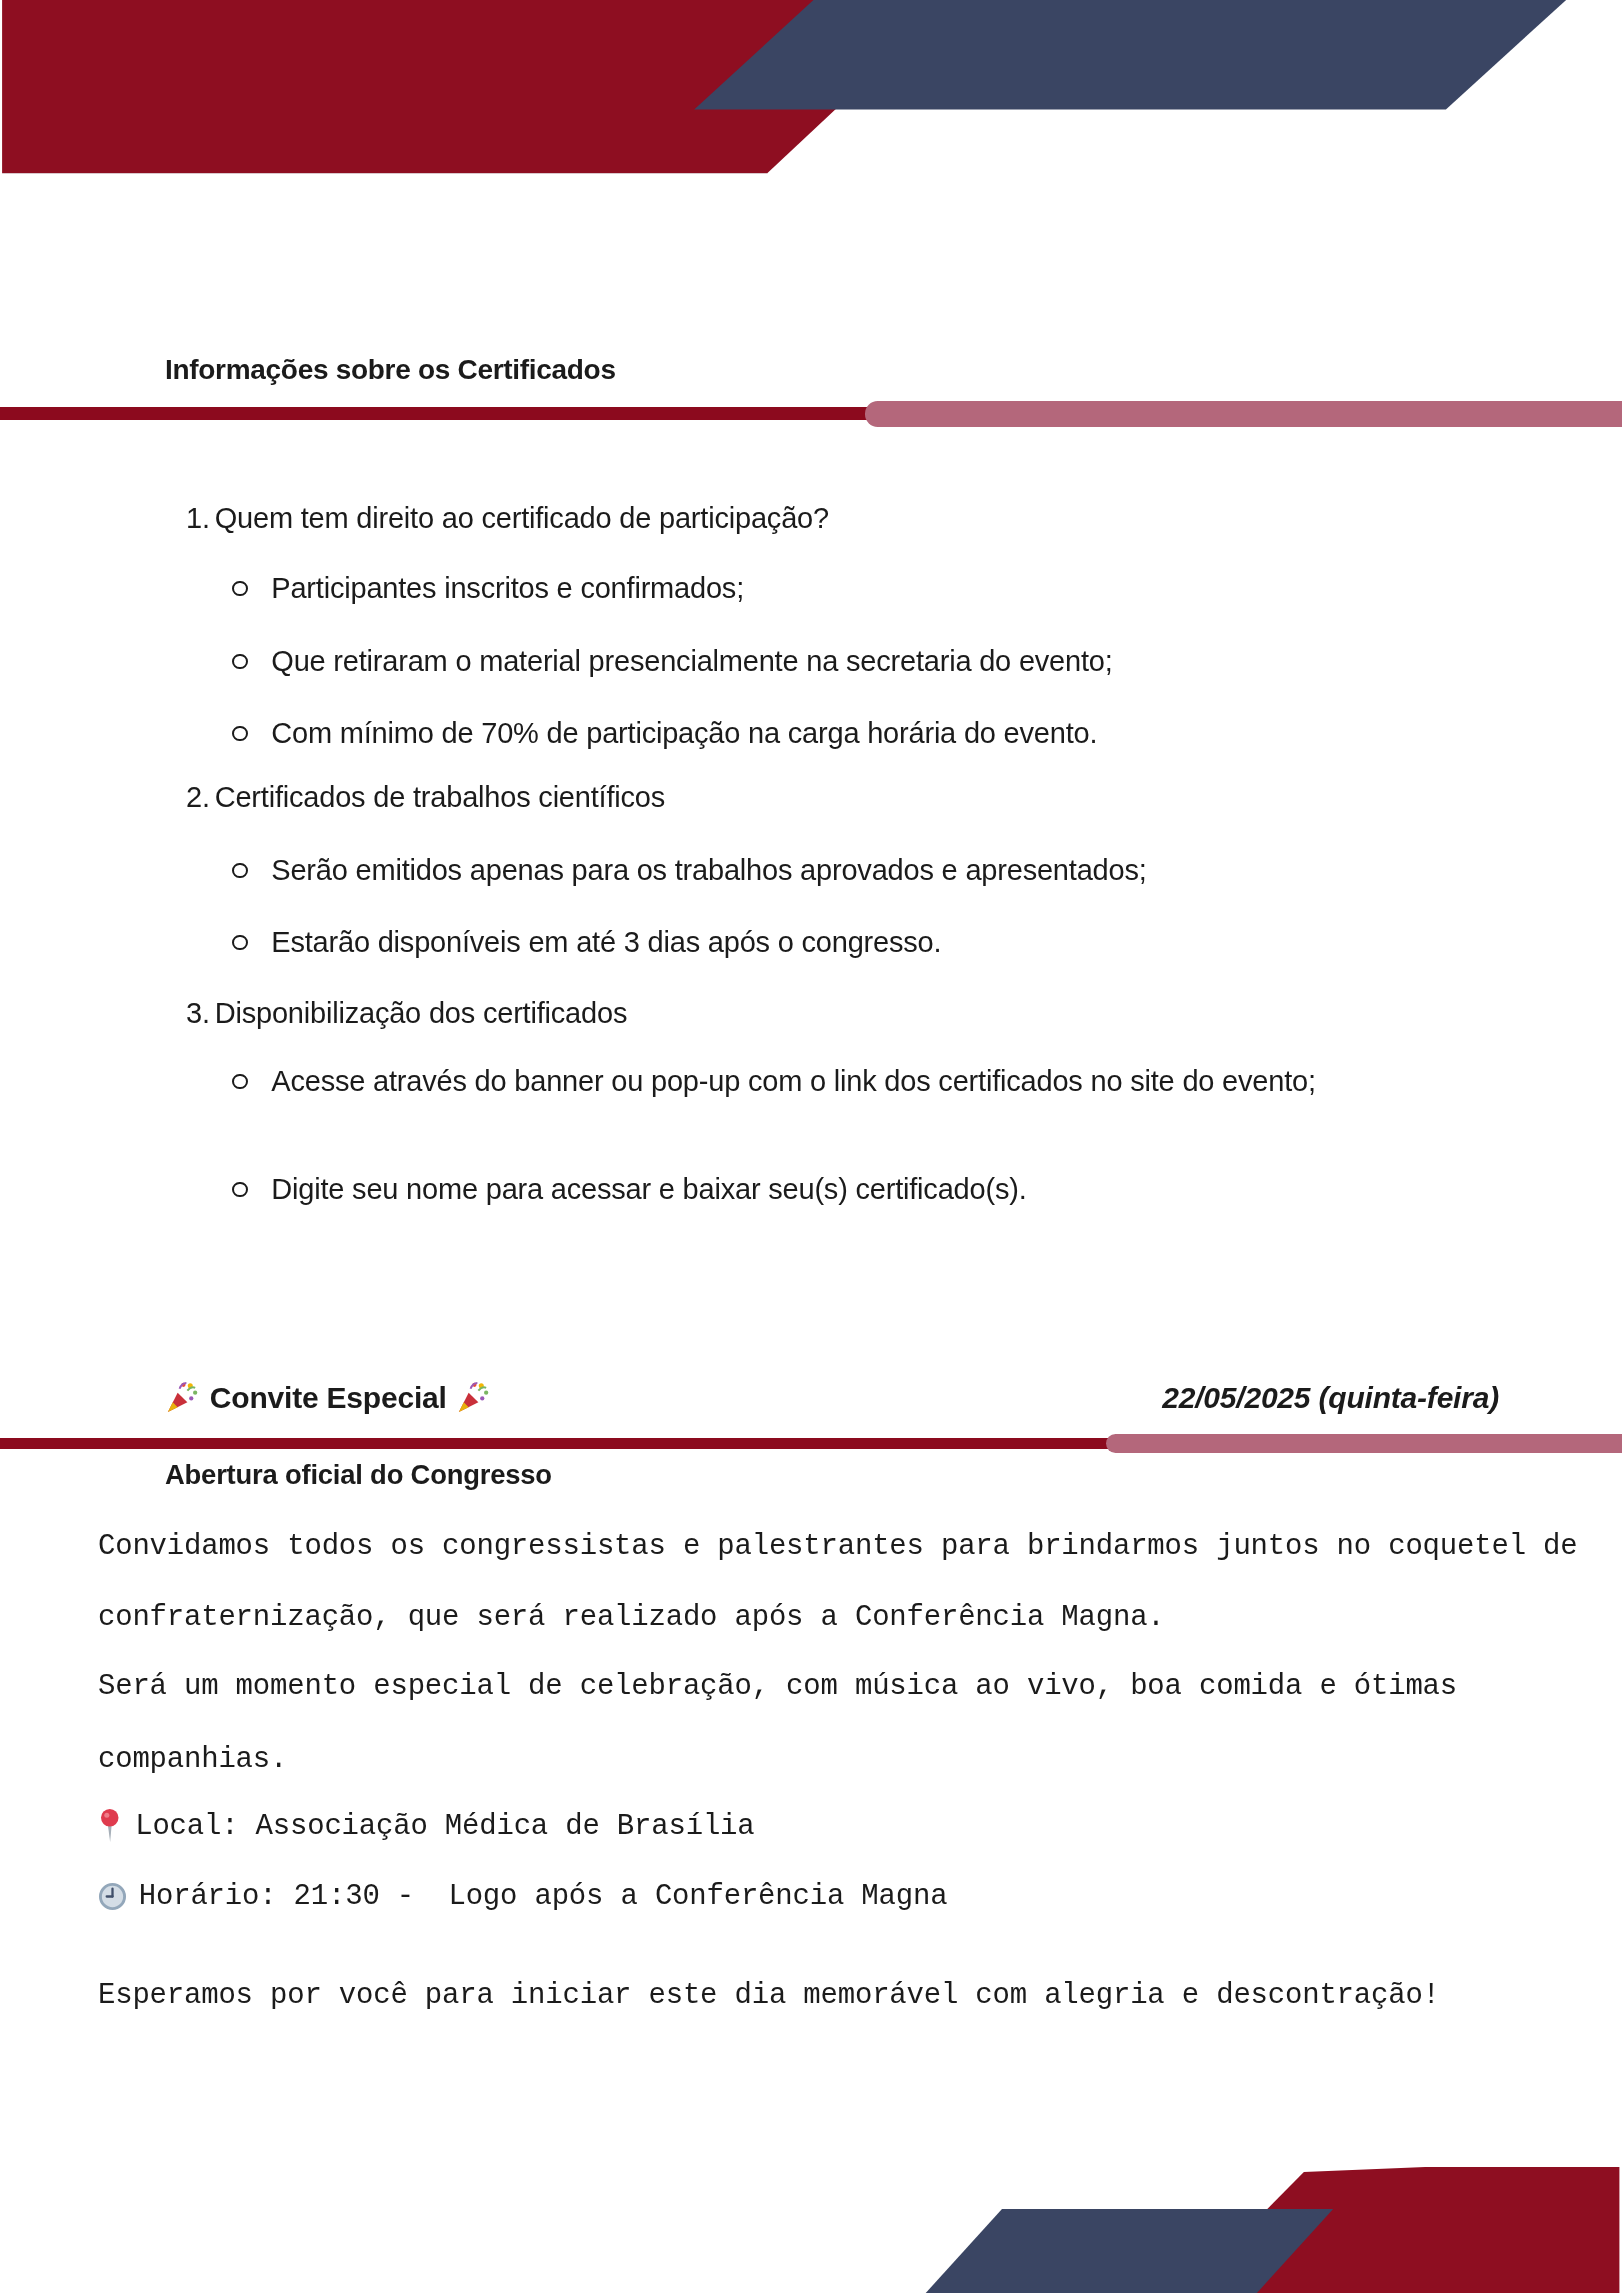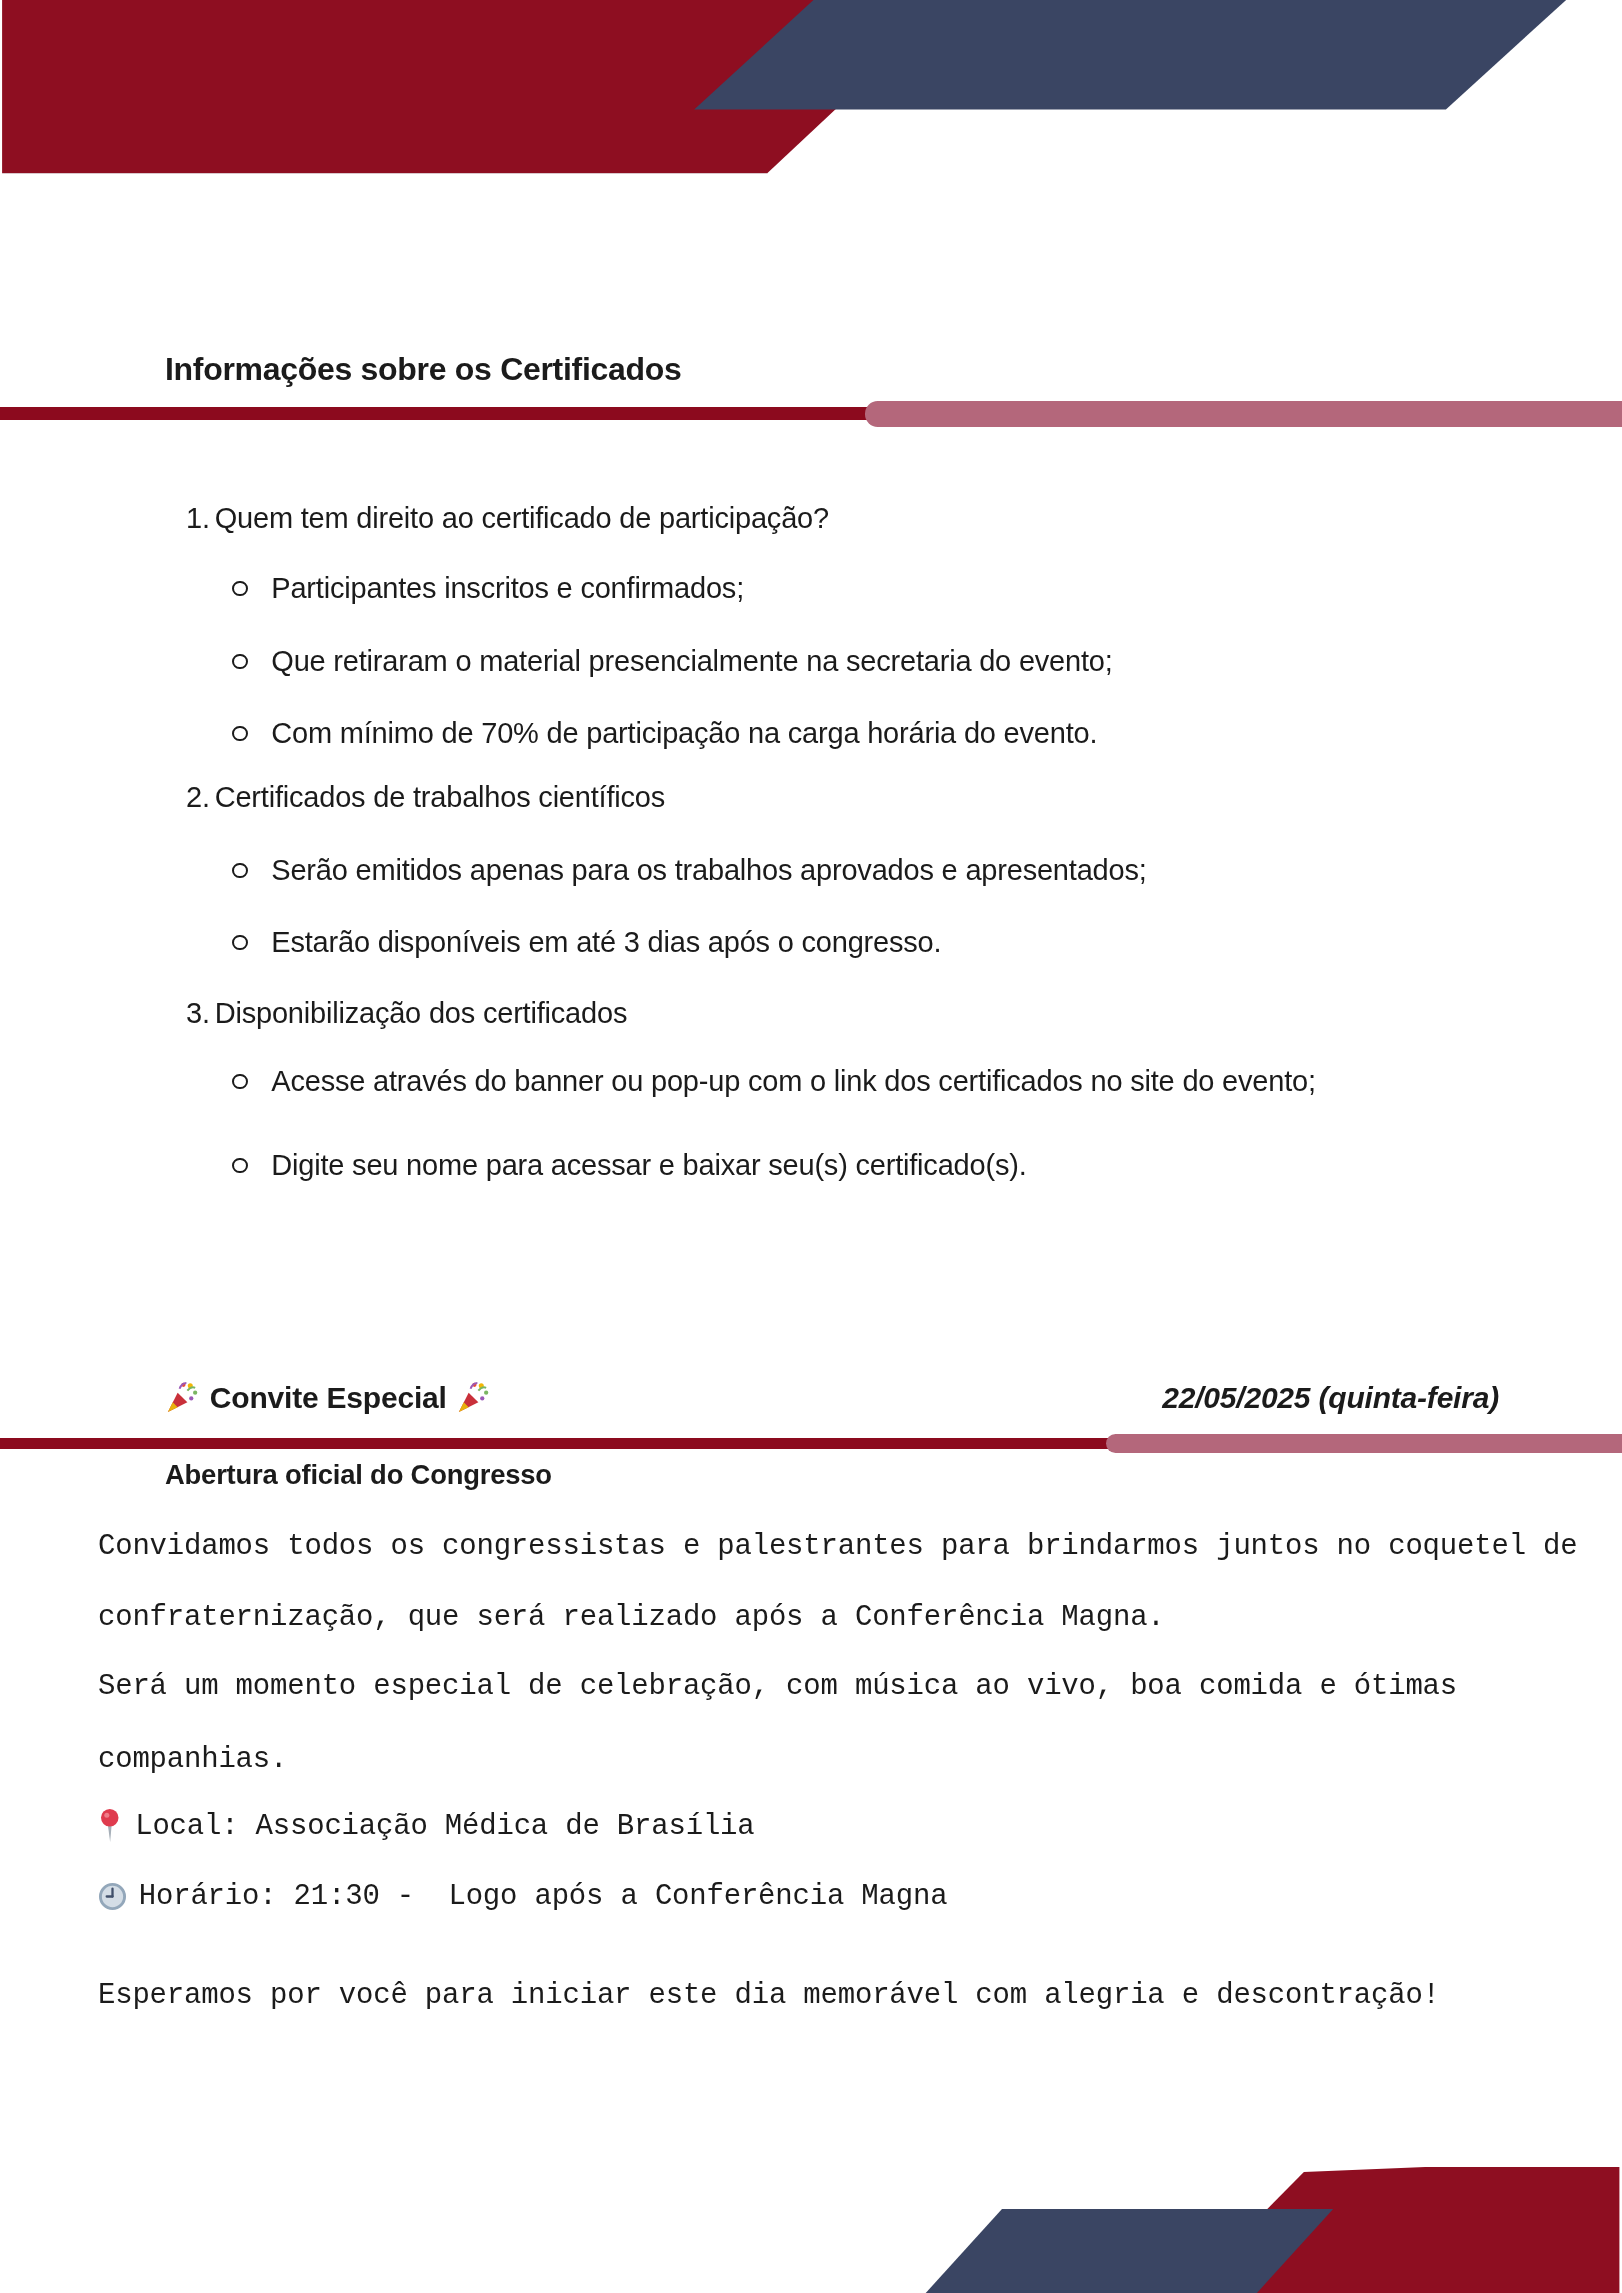--- a/index.html
+++ b/index.html
@@ -6,21 +6,21 @@
   .page{
     position:relative;width:1622px;height:2294px;background:#fff;overflow:hidden;
     font-family:"Liberation Sans", sans-serif;color:#1b1b1b;
   }
   svg.banner{position:absolute;left:0;display:block;}
   .banner-top{top:0;}
   .banner-bottom{bottom:0;}
 
   .page-title{
     position:absolute;left:165px;top:344px;height:51px;line-height:51px;
-    font-size:32px;font-weight:700;letter-spacing:-0.3px;
+    font-size:28px;font-weight:700;letter-spacing:-0.3px;
   }
   .rule{position:absolute;background:var(--maroon);}
   .rule-title{left:0;right:0;top:407px;height:12.7px;}
   .rule-title-accent{left:865px;right:0;top:401px;height:25.5px;background:var(--rose);border-radius:12.7px 0 0 12.7px;}
   .rule-invite{left:0;right:0;top:1438px;height:10.8px;}
   .rule-invite-accent{left:1106px;right:0;top:1434px;height:18.6px;background:var(--rose);border-radius:9.8px 0 0 9.8px;}
 
   .row{
     position:absolute;left:0;right:0;height:35px;
     display:flex;align-items:center;
@@ -88,21 +88,21 @@
       <span>Estarão disponíveis em até 3 dias após o congresso.</span>
     </div>
     <div class="row num-row" style="top:996px">
       <span class="num-label">3.</span>
       <span>Disponibilização dos certificados</span>
     </div>
     <div class="row sub-row" style="top:1064px">
       <span class="bullet-circle"></span>
       <span>Acesse através do banner ou pop-up com o link dos certificados no site do evento;</span>
     </div>
-    <div class="row sub-row" style="top:1148px">
+    <div class="row sub-row" style="top:1172px">
       <span class="bullet-circle"></span>
       <span>Digite seu nome para acessar e baixar seu(s) certificado(s).</span>
     </div>
   </div>
 
   <div class="row invite-header">
     <span class="left">
       <span class="icon">
         <svg width="35" height="35" viewBox="0 0 36 36">
           <polygon points="3,33 13,13 23,23" fill="#c9303a"></polygon>

